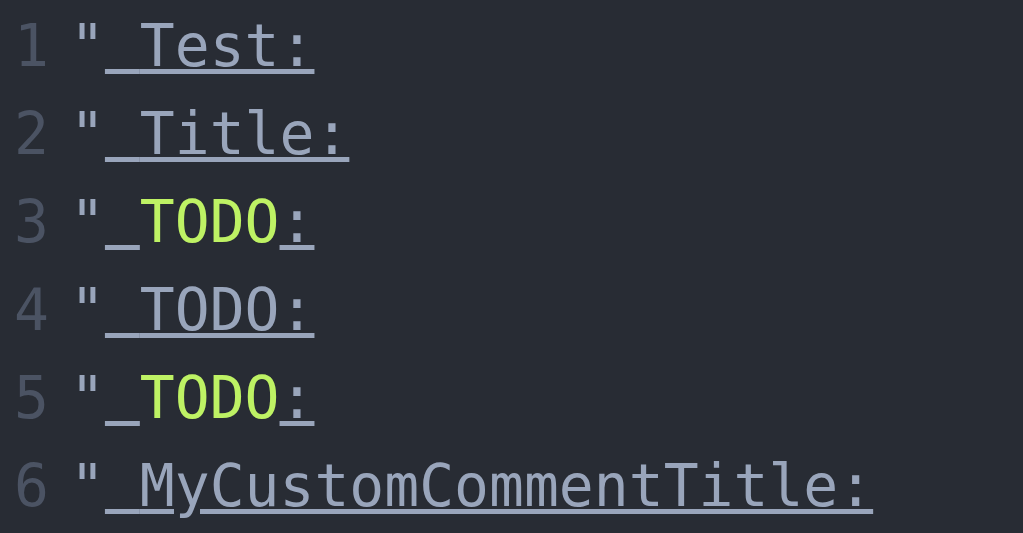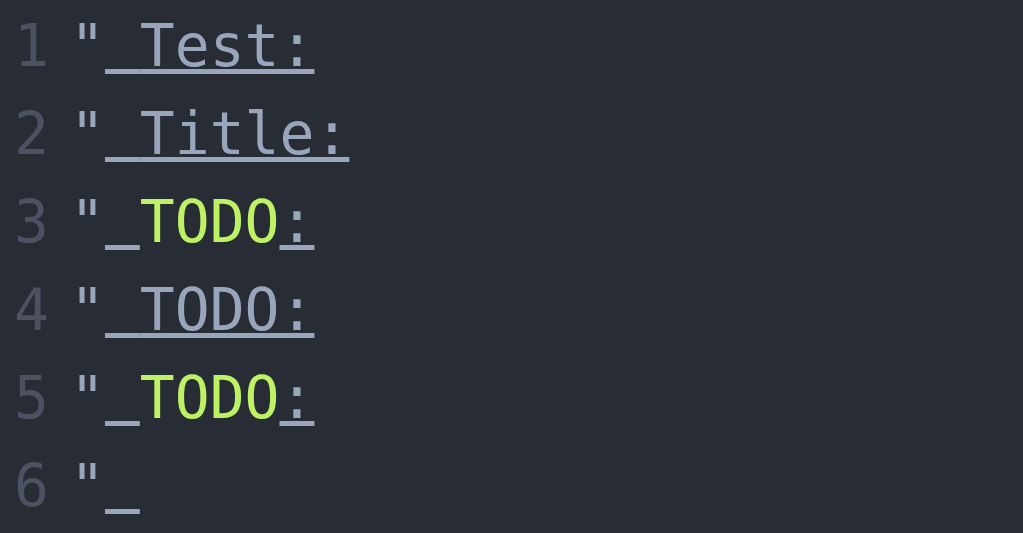--- a/index.html
+++ b/index.html
@@ -71,14 +71,15 @@
     <span class="lineno">5</span>
     <span class="quote">"</span>
     <span class="normal"> </span>
     <span class="highlight">TODO</span>
     <span class="normal">:</span>
   </div>
   <div class="line">
     <span class="lineno">6</span>
     <span class="quote">"</span>
     <span class="normal"> </span>
+    <span class="normal">MyCustomCommentTitle:</span>
   </div>
 </div>
 
 </body></html>

